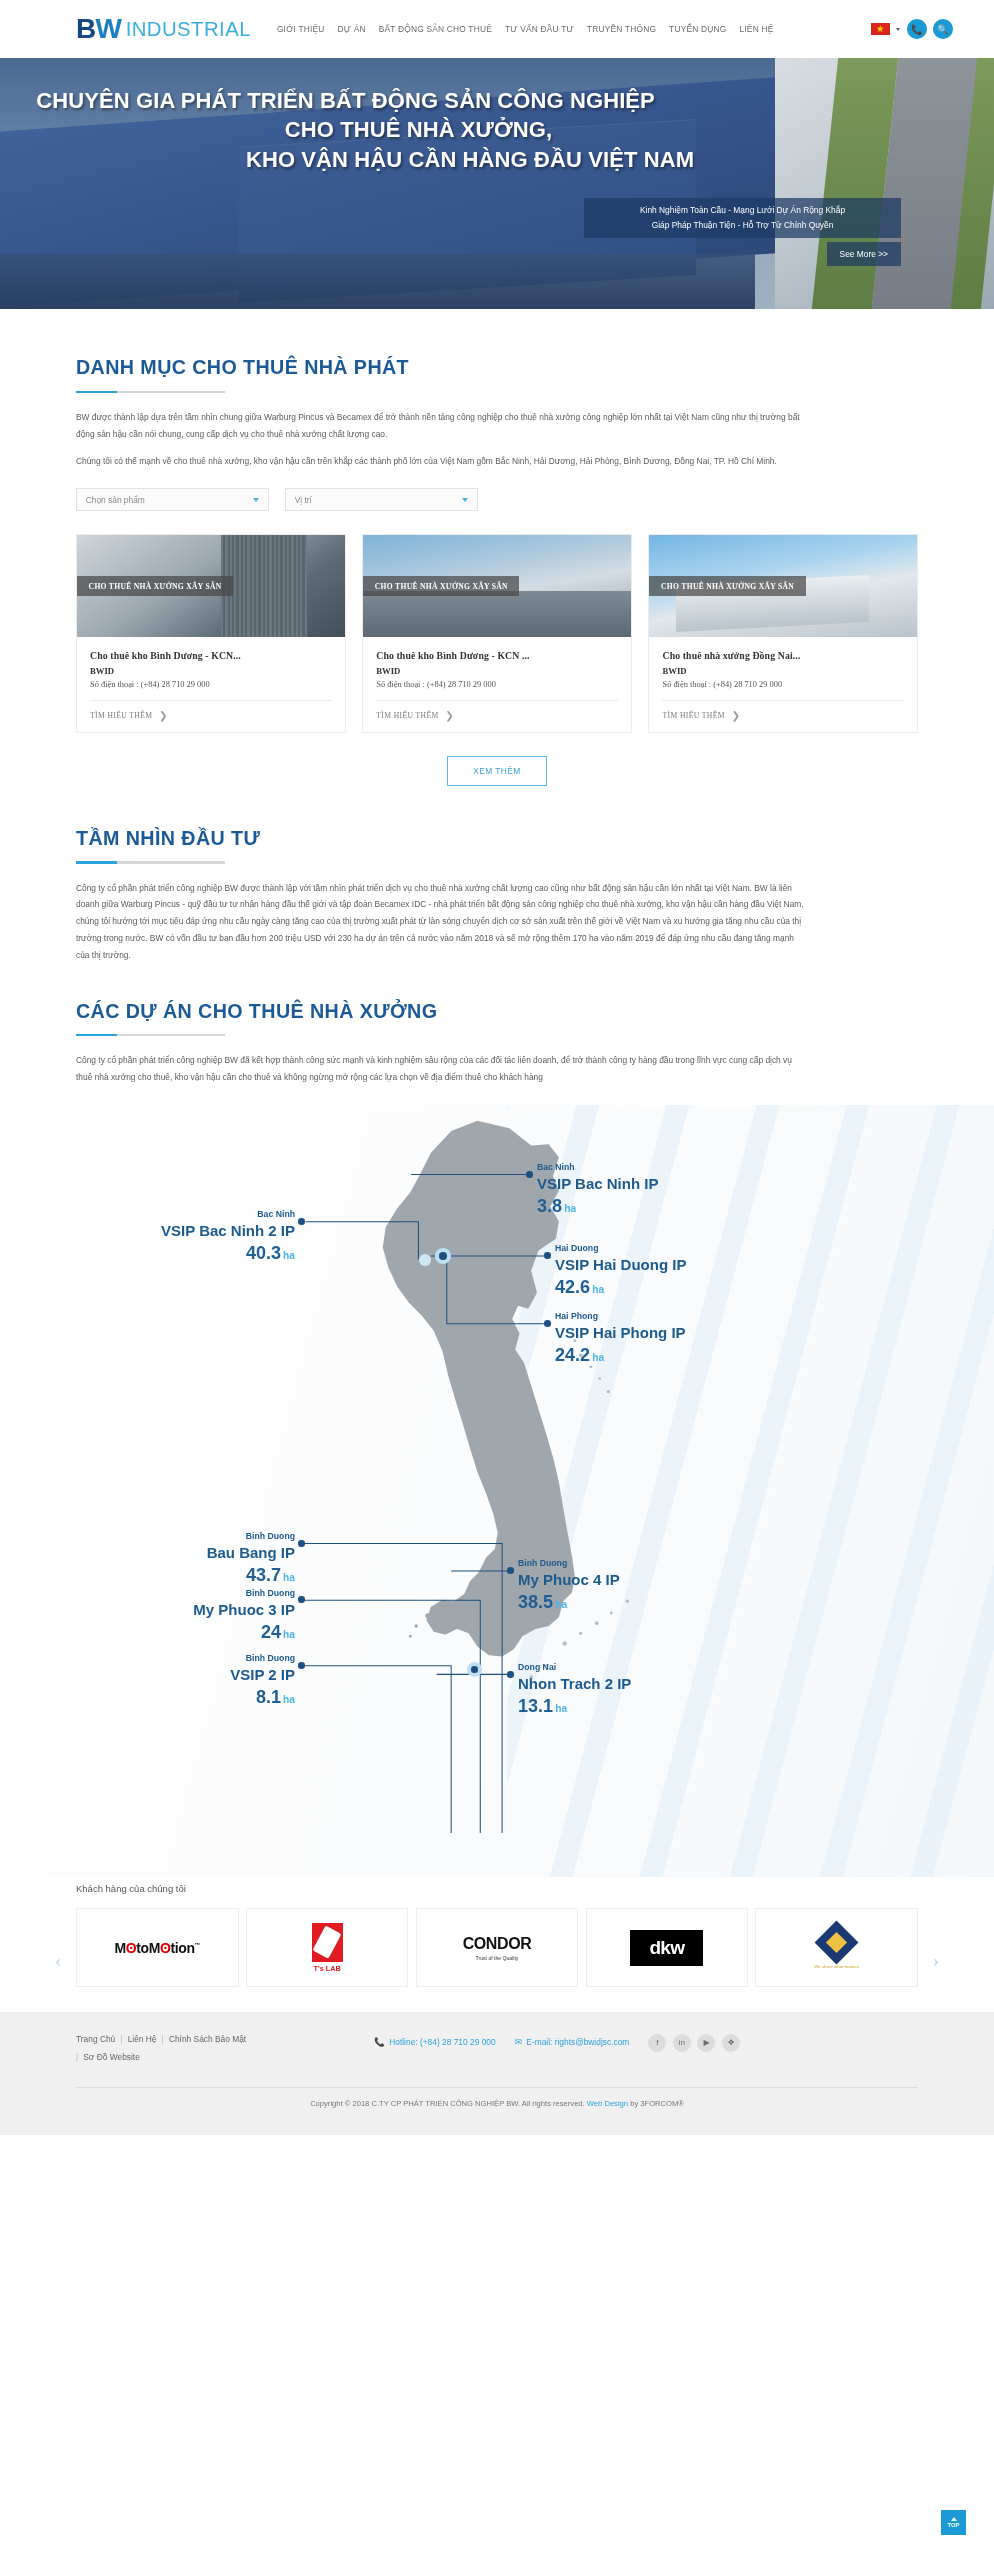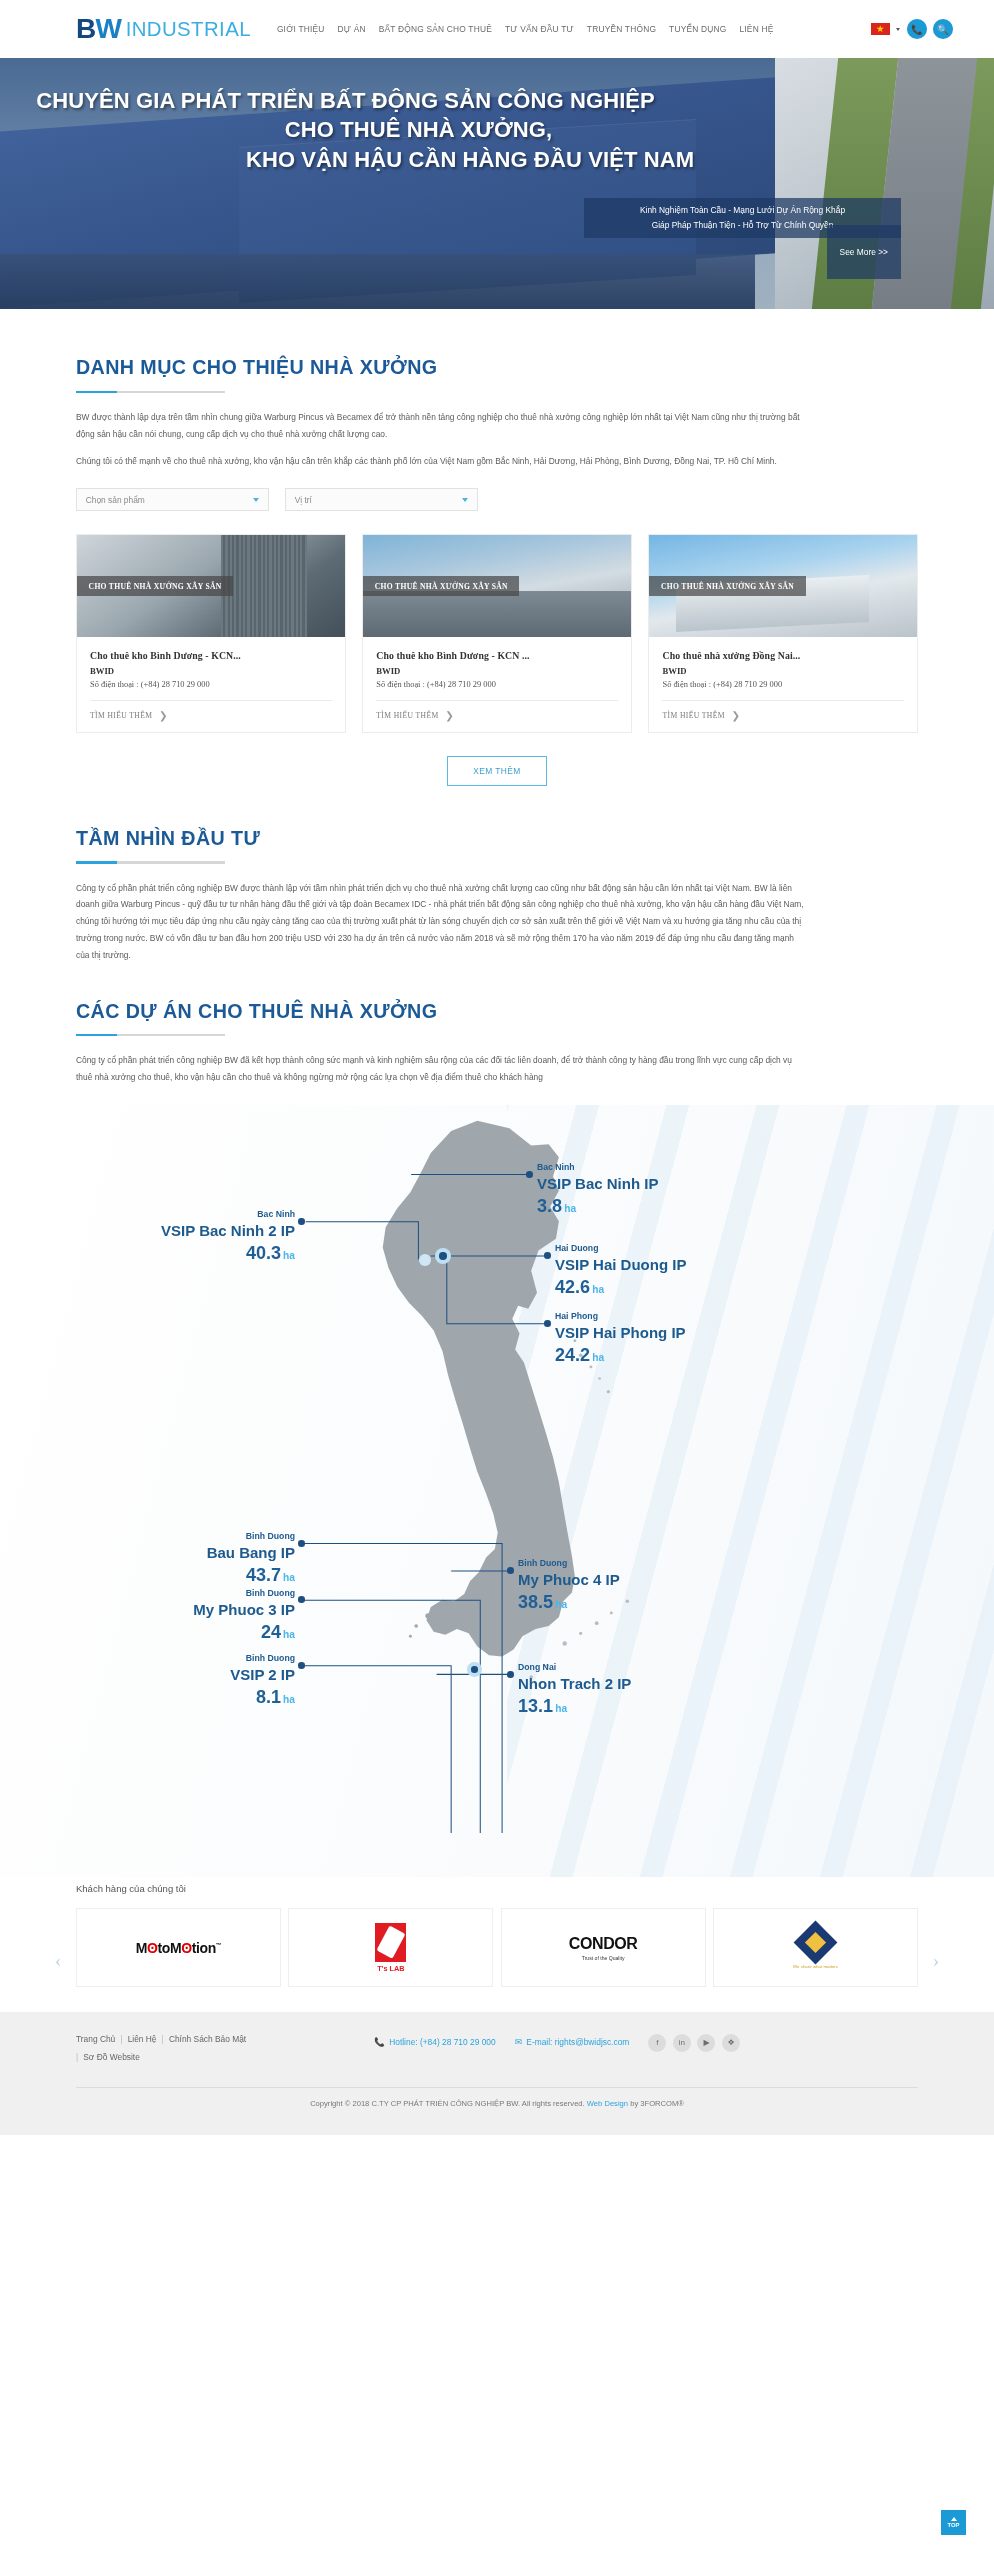--- a/index.html
+++ b/index.html
@@ -111,23 +111,23 @@
   .hero-l3 { text-align: center; padding-right: 13px; }
   .hero-badges {
     position: absolute; right: 93px; top: 140px; width: 317px;
     background: rgba(29,57,100,.72); padding: 5.1px 10.2px;
     text-align: center;
   }
   .hero-badges div {
     font-size: 8.4px; color: #fff; line-height: 1.75; white-space: nowrap;
   }
   .hero-more {
-    position: absolute; right: 93px; top: 167px;
+    position: absolute; right: 93px; top: 184px;
     background: rgba(29,57,100,.72); color: #fff;
-    font-size: 8.4px; padding: 22px 13px; border: none;
+    font-size: 8.4px; padding: 7px 13px; border: none;
     cursor: pointer;
   }
 
   
   .container { width: 994px; padding: 0 76px; }
   .sec-title {
     font-size: 19.7px; font-weight: bold; color: #1b5a96;
     letter-spacing: 0.4px; font-family: "Liberation Sans", sans-serif;
   }
   .rule {
@@ -354,21 +354,21 @@
     <div class="hero-h1 hero-l3">KHO VẬN HẬU CẦN HÀNG ĐẦU VIỆT NAM</div>
   </div>
   <div class="hero-badges">
     <div>Kinh Nghiệm Toàn Cầu - Mạng Lưới Dự Án Rộng Khắp</div>
     <div>Giáp Pháp Thuận Tiện - Hỗ Trợ Từ Chính Quyền</div>
   </div>
   <button class="hero-more">See More &gt;&gt;</button>
 </div>
 
 <div class="container" style="padding-top:47px;">
-  <h2 class="sec-title">DANH MỤC CHO THIỆU NHÀ XƯỞNG</h2>
+  <h2 class="sec-title">DANH MỤC CHO THUÊ NHÀ PHÁT</h2>
   <div class="rule"></div>
   <p class="body-p">BW được thành lập dựa trên tầm nhìn chung giữa Warburg Pincus và Becamex để trở thành nền tảng công nghiệp cho thuê nhà xưởng công nghiệp lớn nhất tại Việt Nam cũng như thị trường bất động sản hậu cần nói chung, cung cấp dịch vụ cho thuê nhà xưởng chất lượng cao.</p>
   <p class="body-p">Chúng tôi có thế mạnh về cho thuê nhà xưởng, kho vận hậu cần trên khắp các thành phố lớn của Việt Nam gồm Bắc Ninh, Hải Dương, Hải Phòng, Bình Dương, Đồng Nai, TP. Hồ Chí Minh.</p>
 
   <div class="filters">
     <div class="select-box">
       <span>Chọn sản phẩm</span>
       <span class="ar"></span>
     </div>
     <div class="select-box">
@@ -571,20 +571,23 @@
         <div class="cap">T's LAB</div>
       </div>
     </div>
     <div class="client-box">
       <div class="lg-condor">
         <div class="nm">CONDOR</div>
         <div class="tg">Trust of the Quality</div>
       </div>
     </div>
     <div class="client-box">
+      <span class="lg-dkw">dkw</span>
+    </div>
+    <div class="client-box">
       <div class="lg-dia">
         <div class="d"></div>
         <div class="cap">We share what matters</div>
       </div>
     </div>
   </div>
 </div>
 
 <div class="footer">
   <div class="footer-top">

